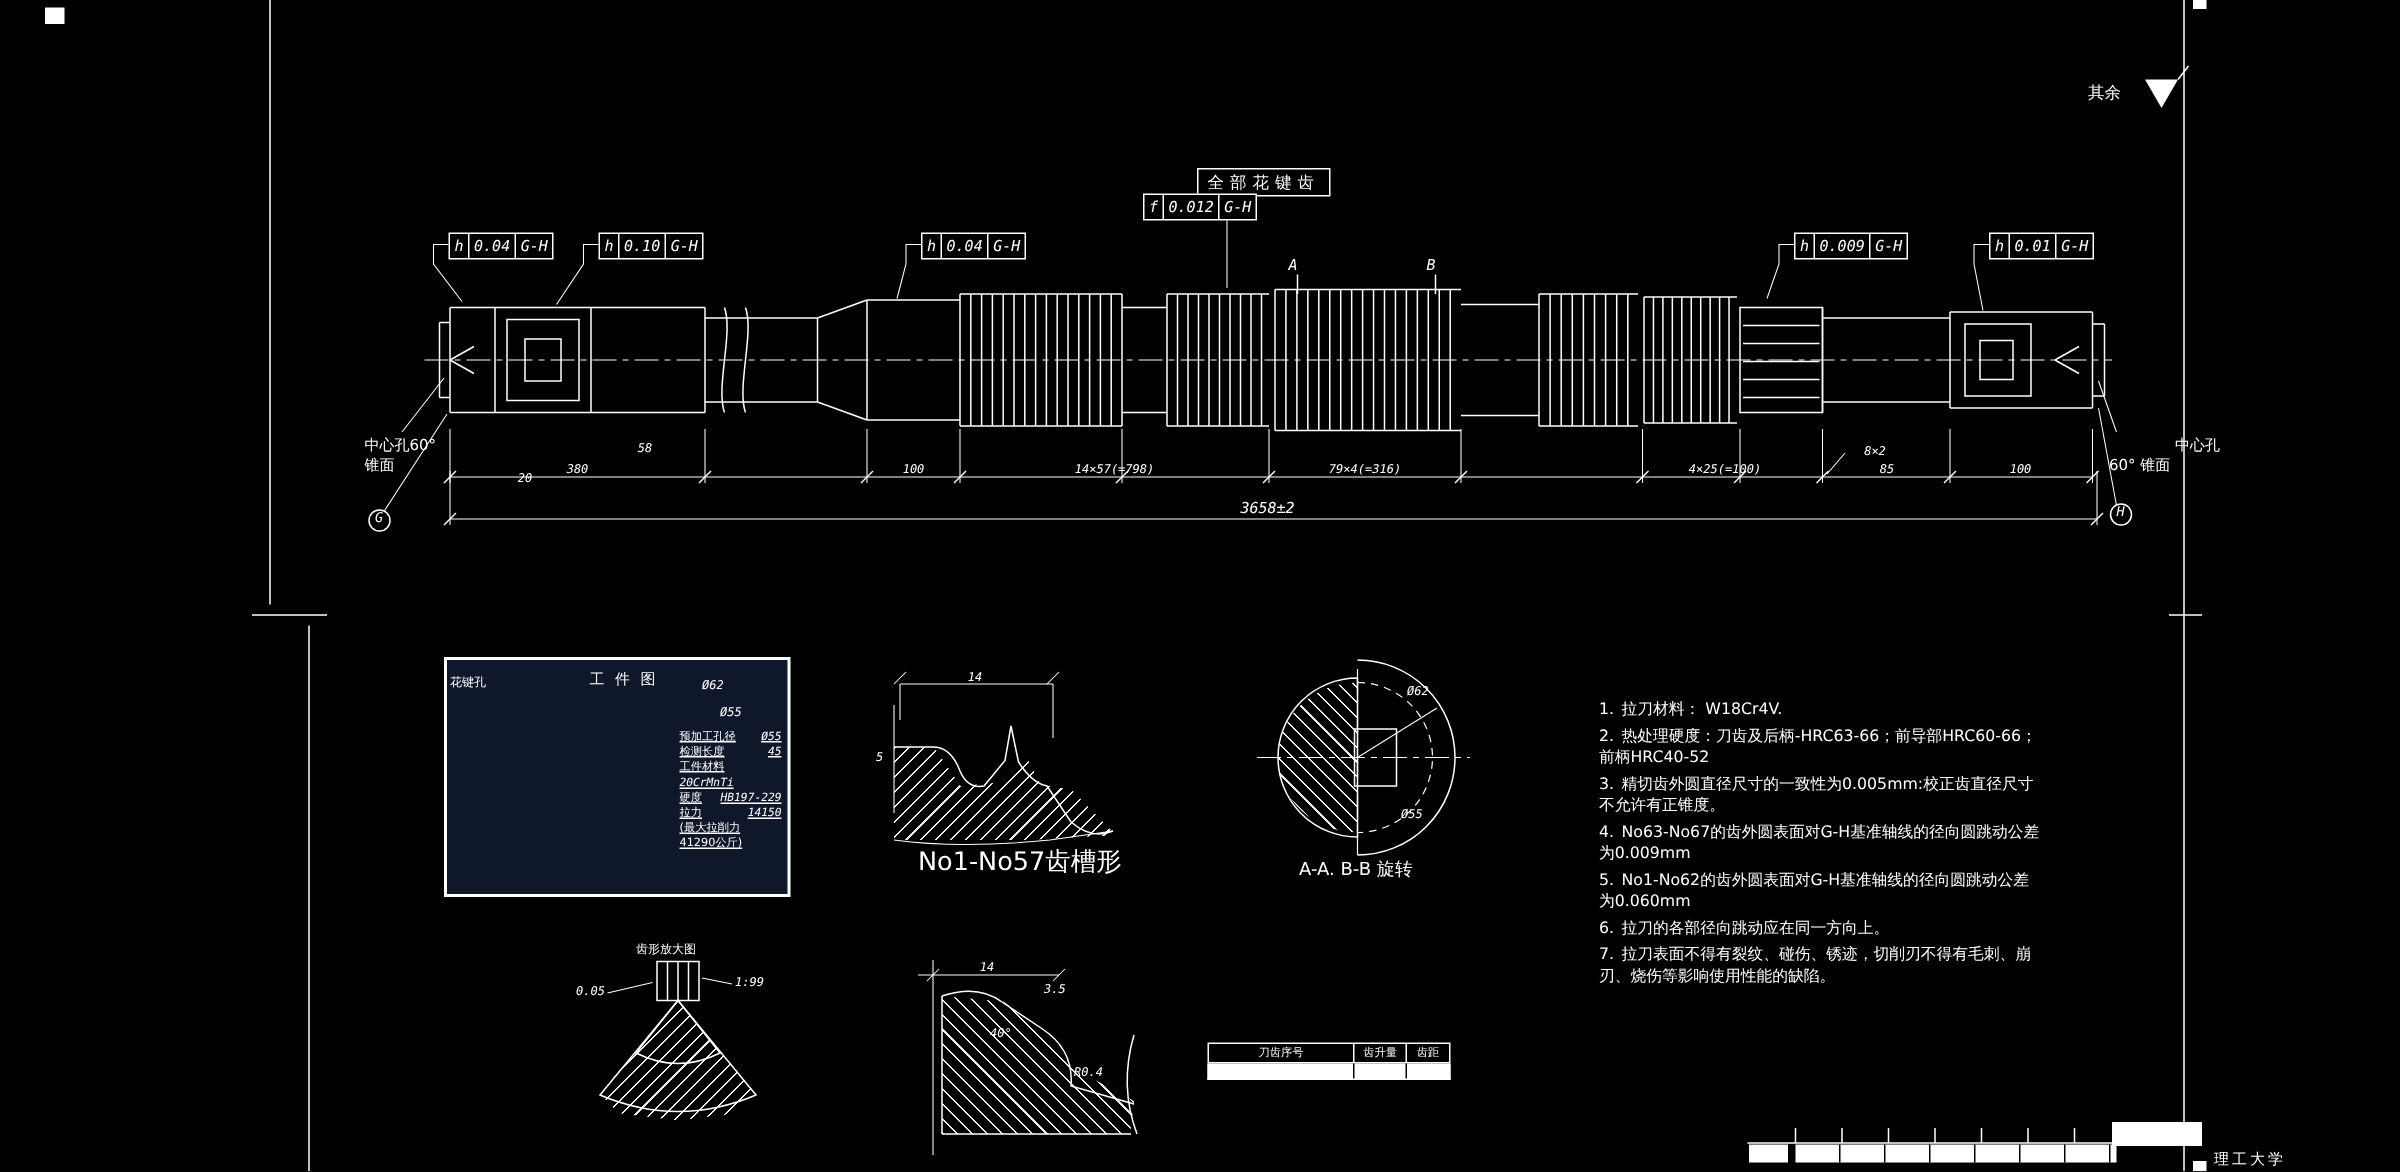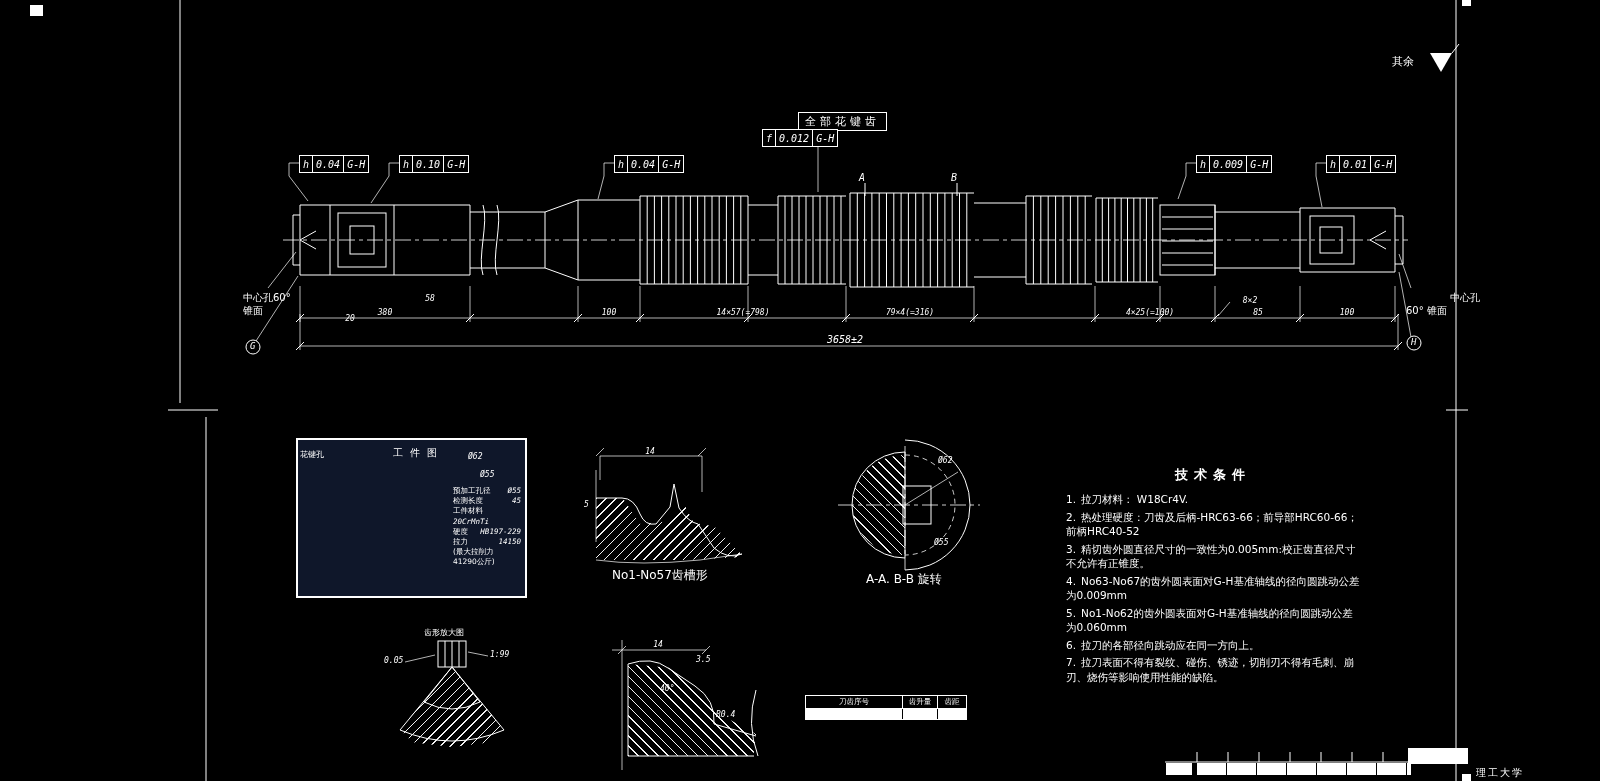--- a/index.html
+++ b/index.html
@@ -21,21 +21,21 @@
   .tfr span{display:flex;align-items:center;justify-content:center;border-right:1px solid #fff;padding:0 3px;}
   .tfr span:last-child{border-right:none;}
   .hatch45,.hatch135{position:absolute;}
   .hatch45{background:repeating-linear-gradient(45deg,rgba(255,255,255,.95) 0 1px,transparent 1px 7px);}
   .hatch135{background:repeating-linear-gradient(135deg,rgba(255,255,255,.95) 0 1px,transparent 1px 7px);}
   .notebox{position:absolute;border:1px solid #fff;background:#000;padding:1px 6px;
            font-size:11px;letter-spacing:4px;white-space:nowrap;margin-left:32px;}
   .wpbox{position:absolute;left:296px;top:438px;width:227px;height:156px;border:2px solid #fff;background:#0f172a;}
   .wptitle{position:absolute;left:95px;top:6px;font-size:10px;letter-spacing:7px;white-space:nowrap;}
   .wptable{position:absolute;left:155px;top:46px;width:68px;font-size:7.5px;line-height:10.2px;}
-  .wprow{display:flex;justify-content:space-between;white-space:nowrap;}
+  .wprow{display:flex;justify-content:space-between;white-space:nowrap;text-decoration:underline;}
   .tech{position:absolute;left:1066px;top:466px;width:294px;}
   .tech h3{margin:0 0 8px 0;text-align:center;font-size:13px;font-weight:bold;letter-spacing:6px;}
   .tc-item{font-size:10.5px;line-height:14.5px;margin-bottom:3px;}
   .tc-num{margin-right:5px;}
   .ttable{position:absolute;left:805px;top:695px;width:162px;}
   .ttable .hd{display:flex;height:12px;border:1px solid #fff;}
   .ttable .hd span{display:flex;align-items:center;justify-content:center;font-size:7.5px;
                    border-right:1px solid #fff;overflow:hidden;white-space:nowrap;}
   .ttable .hd span:last-child{border-right:none;}
   .ttable .vals{position:relative;height:10px;background:#fff;border:1px solid #fff;border-top:none;}
@@ -419,21 +419,21 @@
           <span></span>
         </div>
     </div>
   </div>
   <span class="lbl sm" style="left:300px;top:450px;">花键孔</span>
   <span class="lbl num sm" style="left:468px;top:452px;">Ø62</span>
   <span class="lbl num sm" style="left:480px;top:470px;">Ø55</span>
 
   <span class="lbl num ctr sm" style="left:650px;top:447px;">14</span>
   <span class="lbl num sm" style="left:584px;top:500px;">5</span>
-  <span class="lbl" style="left:612px;top:570px;font-size:12px;">No1-No57齿槽形</span>
+  <span class="lbl" style="left:612px;top:570px;font-size:17px;">No1-No57齿槽形</span>
 
   <span class="lbl num sm" style="left:938px;top:456px;">Ø62</span>
   <span class="lbl num sm" style="left:934px;top:538px;">Ø55</span>
   <span class="lbl" style="left:866px;top:574px;font-size:12px;">A-A. B-B 旋转</span>
 
   <span class="lbl sm" style="left:424px;top:628px;">齿形放大图</span>
   <span class="lbl num sm" style="left:384px;top:656px;">0.05</span>
   <span class="lbl num sm" style="left:490px;top:650px;">1:99</span>
 
   <span class="lbl num ctr sm" style="left:658px;top:640px;">14</span>
@@ -447,21 +447,20 @@
       <span style="width:34px;">齿升量</span>
       <span style="flex:1;">齿距</span>
     </div>
     <div class="vals">
       <i style="left:96px;"></i>
         <i style="left:131px;"></i>
     </div>
   </div>
 
   <div class="tech">
-    <h3>技术条件</h3>
     <div class="tc-item"><span class="tc-num">1.</span><span>拉刀材料： W18Cr4V.</span></div>
     <div class="tc-item"><span class="tc-num">2.</span><span>热处理硬度：刀齿及后柄-HRC63-66；前导部HRC60-66；前柄HRC40-52</span></div>
     <div class="tc-item"><span class="tc-num">3.</span><span>精切齿外圆直径尺寸的一致性为0.005mm:校正齿直径尺寸不允许有正锥度。</span></div>
     <div class="tc-item"><span class="tc-num">4.</span><span>No63-No67的齿外圆表面对G-H基准轴线的径向圆跳动公差为0.009mm</span></div>
     <div class="tc-item"><span class="tc-num">5.</span><span>No1-No62的齿外圆表面对G-H基准轴线的径向圆跳动公差为0.060mm</span></div>
     <div class="tc-item"><span class="tc-num">6.</span><span>拉刀的各部径向跳动应在同一方向上。</span></div>
     <div class="tc-item"><span class="tc-num">7.</span><span>拉刀表面不得有裂纹、碰伤、锈迹，切削刃不得有毛刺、崩刃、烧伤等影响使用性能的缺陷。</span></div>
   </div>
 
   <div class="tbcell-sm"></div>

